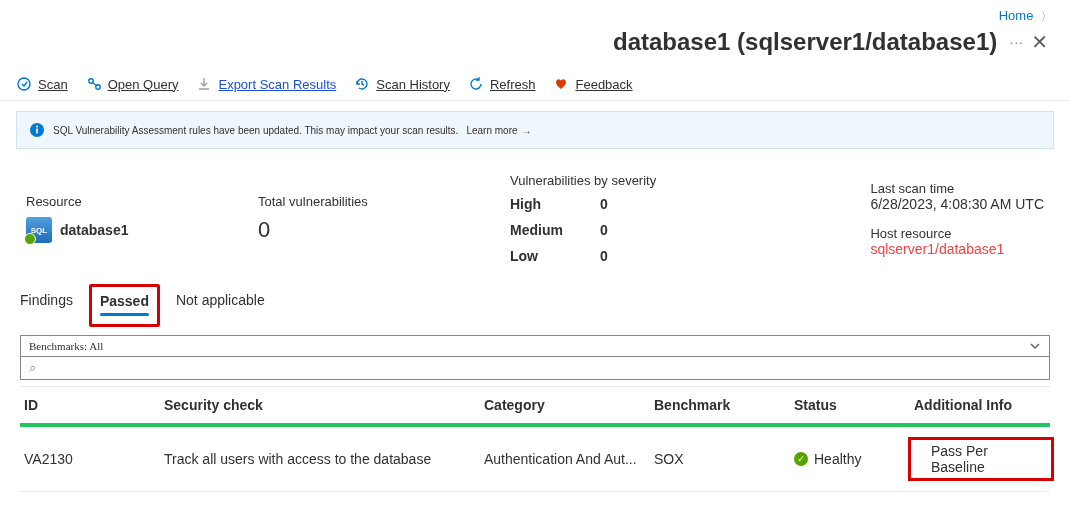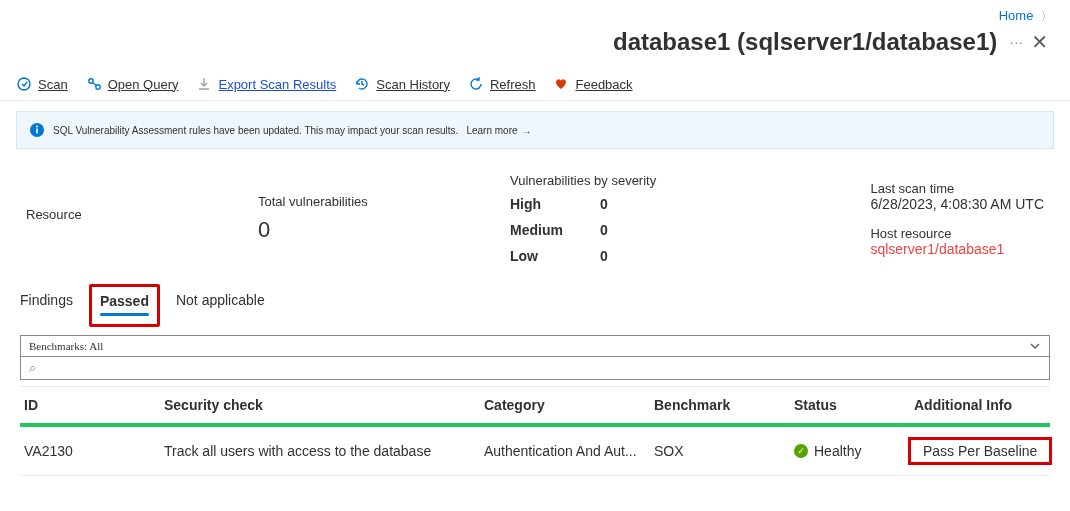--- a/index.html
+++ b/index.html
@@ -153,21 +153,21 @@
   .table .thead { font-weight:700; border-bottom: 4px solid #22c55e;}
   .table .trow { border-bottom: 1px solid #edebe9;}
   .status-cell { display:flex; align-items:center; gap:6px;}
   .ok-dot {
     width:14px; height:14px; border-radius:50%;
     background:#57a300; display:inline-flex; align-items:center; justify-content:center;
     color:#fff; font-size:9px; line-height:1;
   }
   .addinfo-box {
      border: 3px solid #d60000;
-     padding: 3px 12px;
+     padding: 3px 20px;
      display:inline-block;
      margin-left:-6px;
   }
   svg { display:block; }
 </style>
 </head>
 <body>
 
 <div class="breadcrumb">
   <a href="#">Home</a>
@@ -249,20 +249,24 @@
   </span>
   <span>SQL Vulnerability Assessment rules have been updated. This may impact your scan results.</span>
   <a href="#">
     <span>Learn more</span><span class="arrow">→</span>
   </a>
 </div>
 
 <div class="stats">
   <div class="stat-block" style="width:180px">
     <div class="stat-label">Resource</div>
+    <div class="resource-line">
+      <span class="sql-icon">SQL</span>
+      <span>database1</span>
+    </div>
   </div>
   <div class="stat-block" style="width:200px">
     <div class="stat-label">Total vulnerabilities</div>
     <div class="big-num">0</div>
   </div>
   <div class="stat-block" style="width:260px">
     <div class="stat-label">Vulnerabilities by severity</div>
     <div class="sev-grid">
       <div class="k">High</div>
       <div class="k">0</div>

